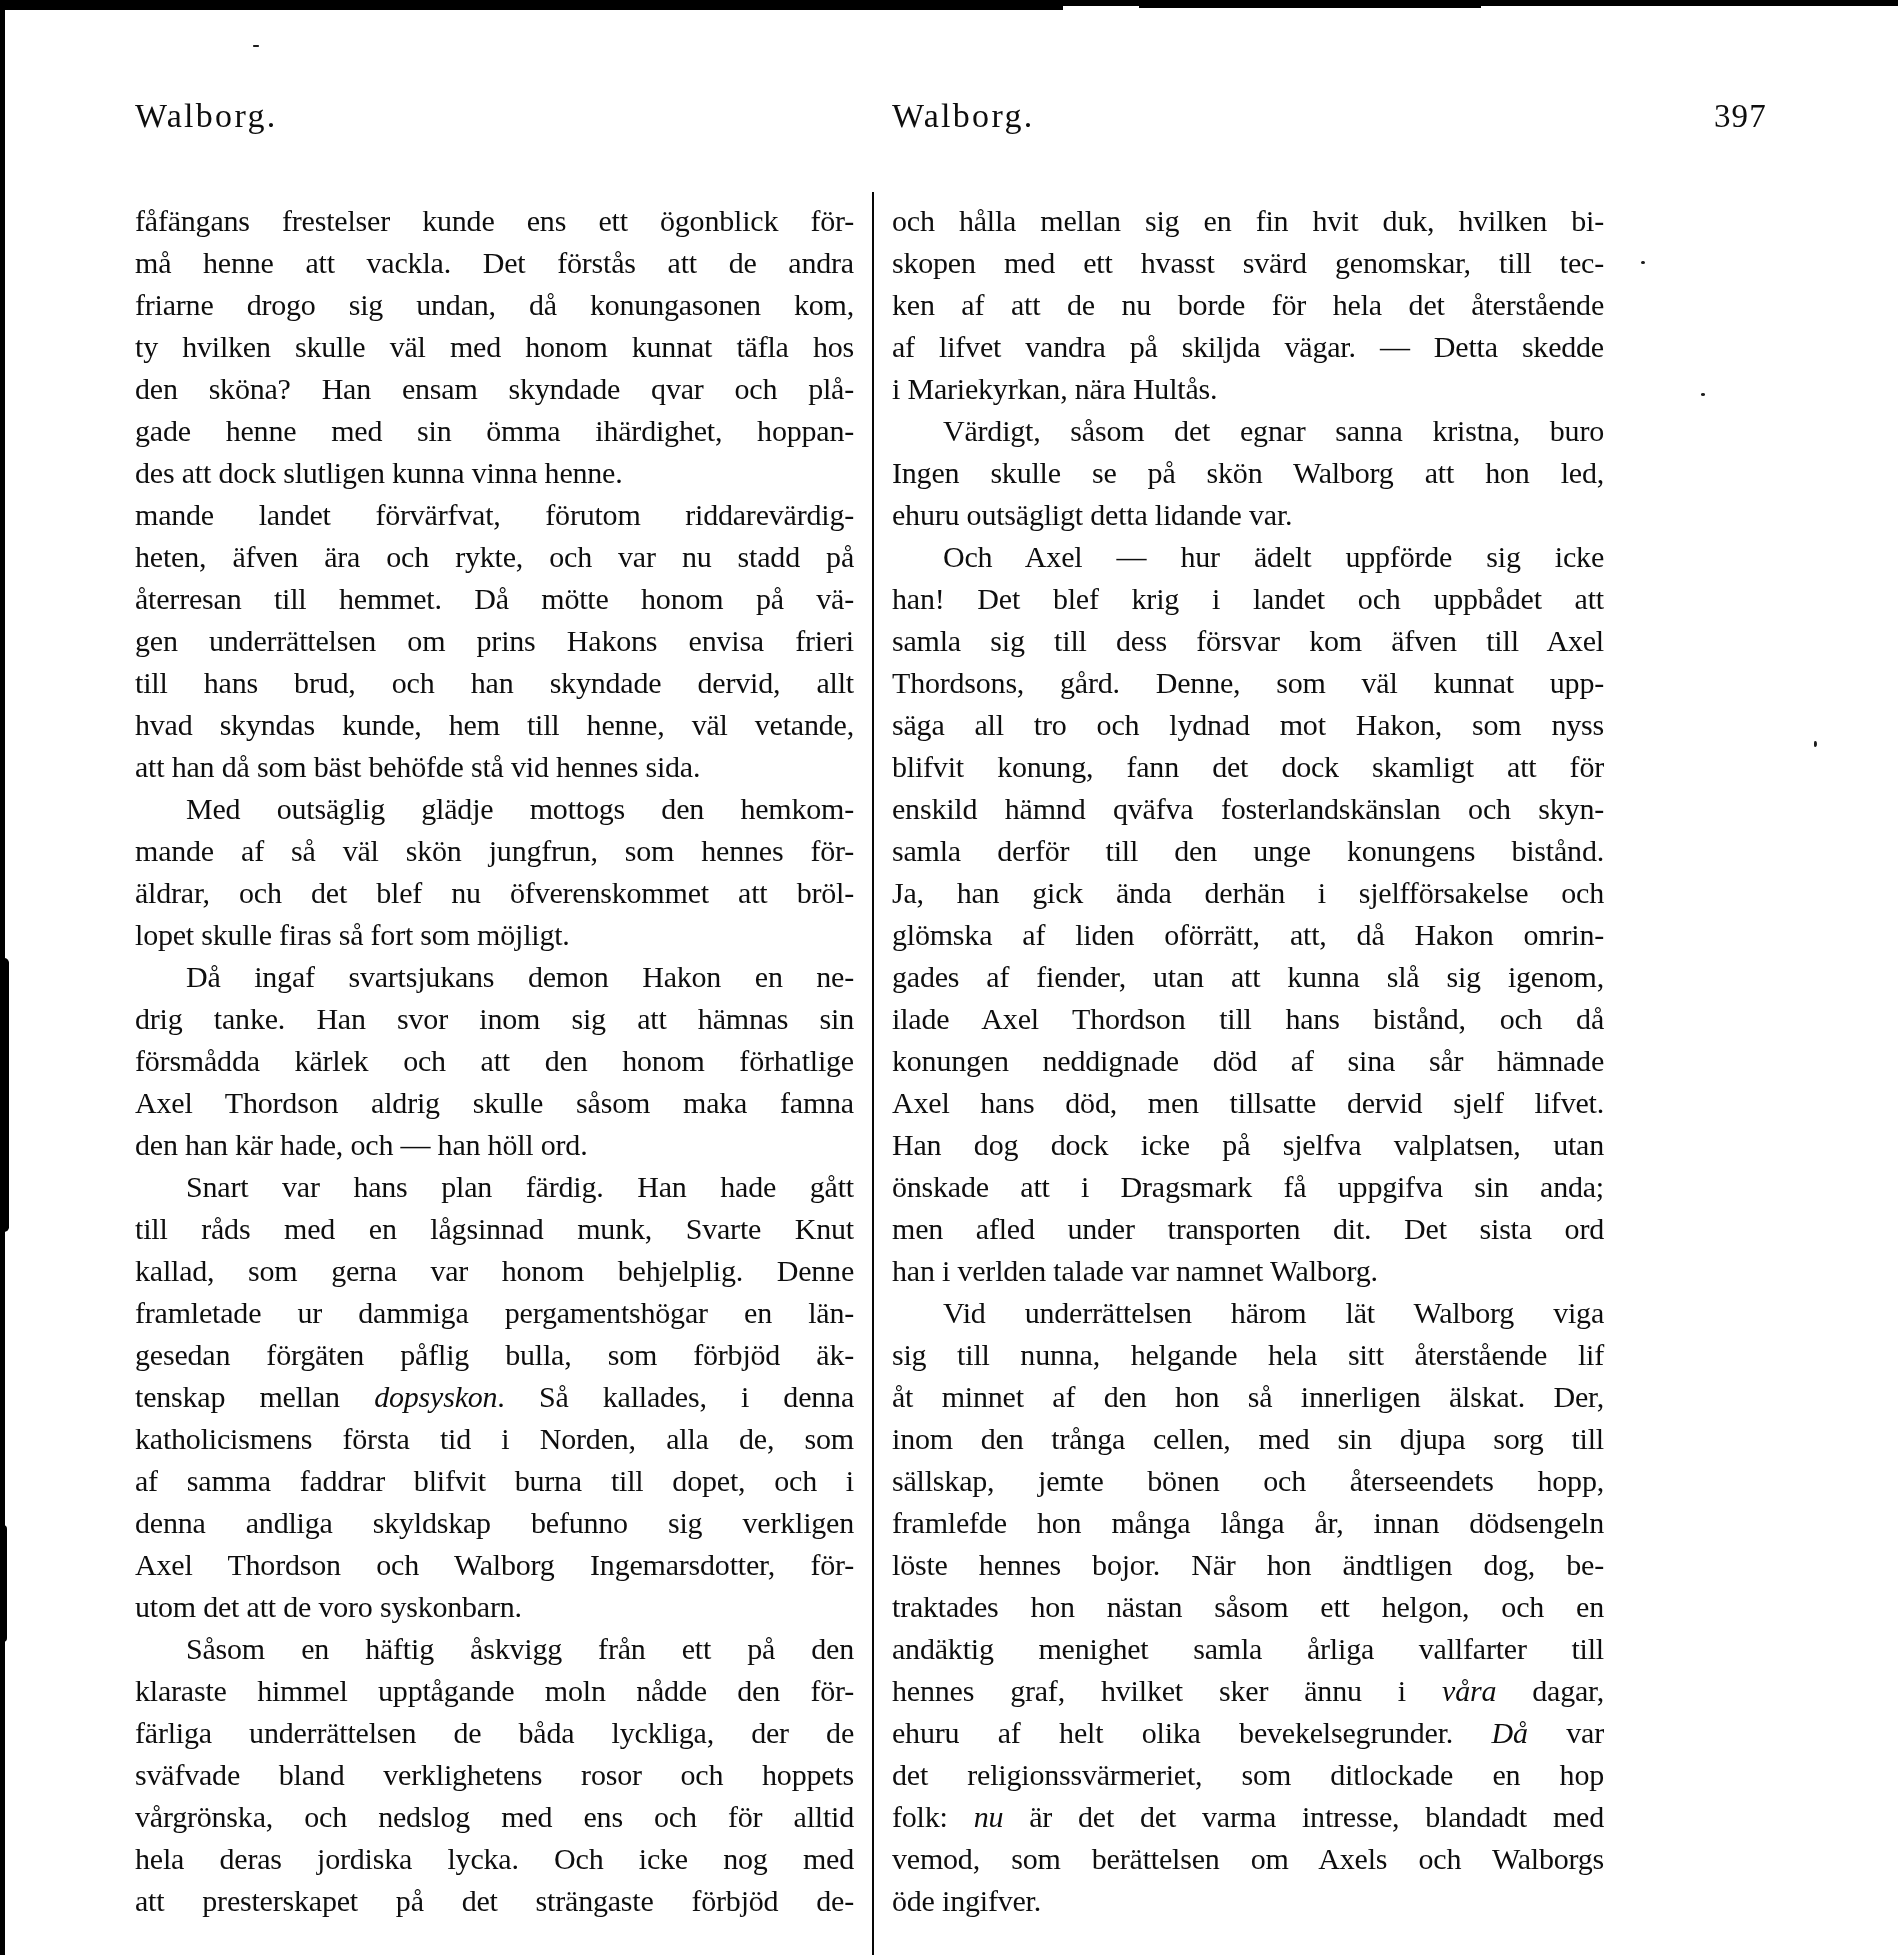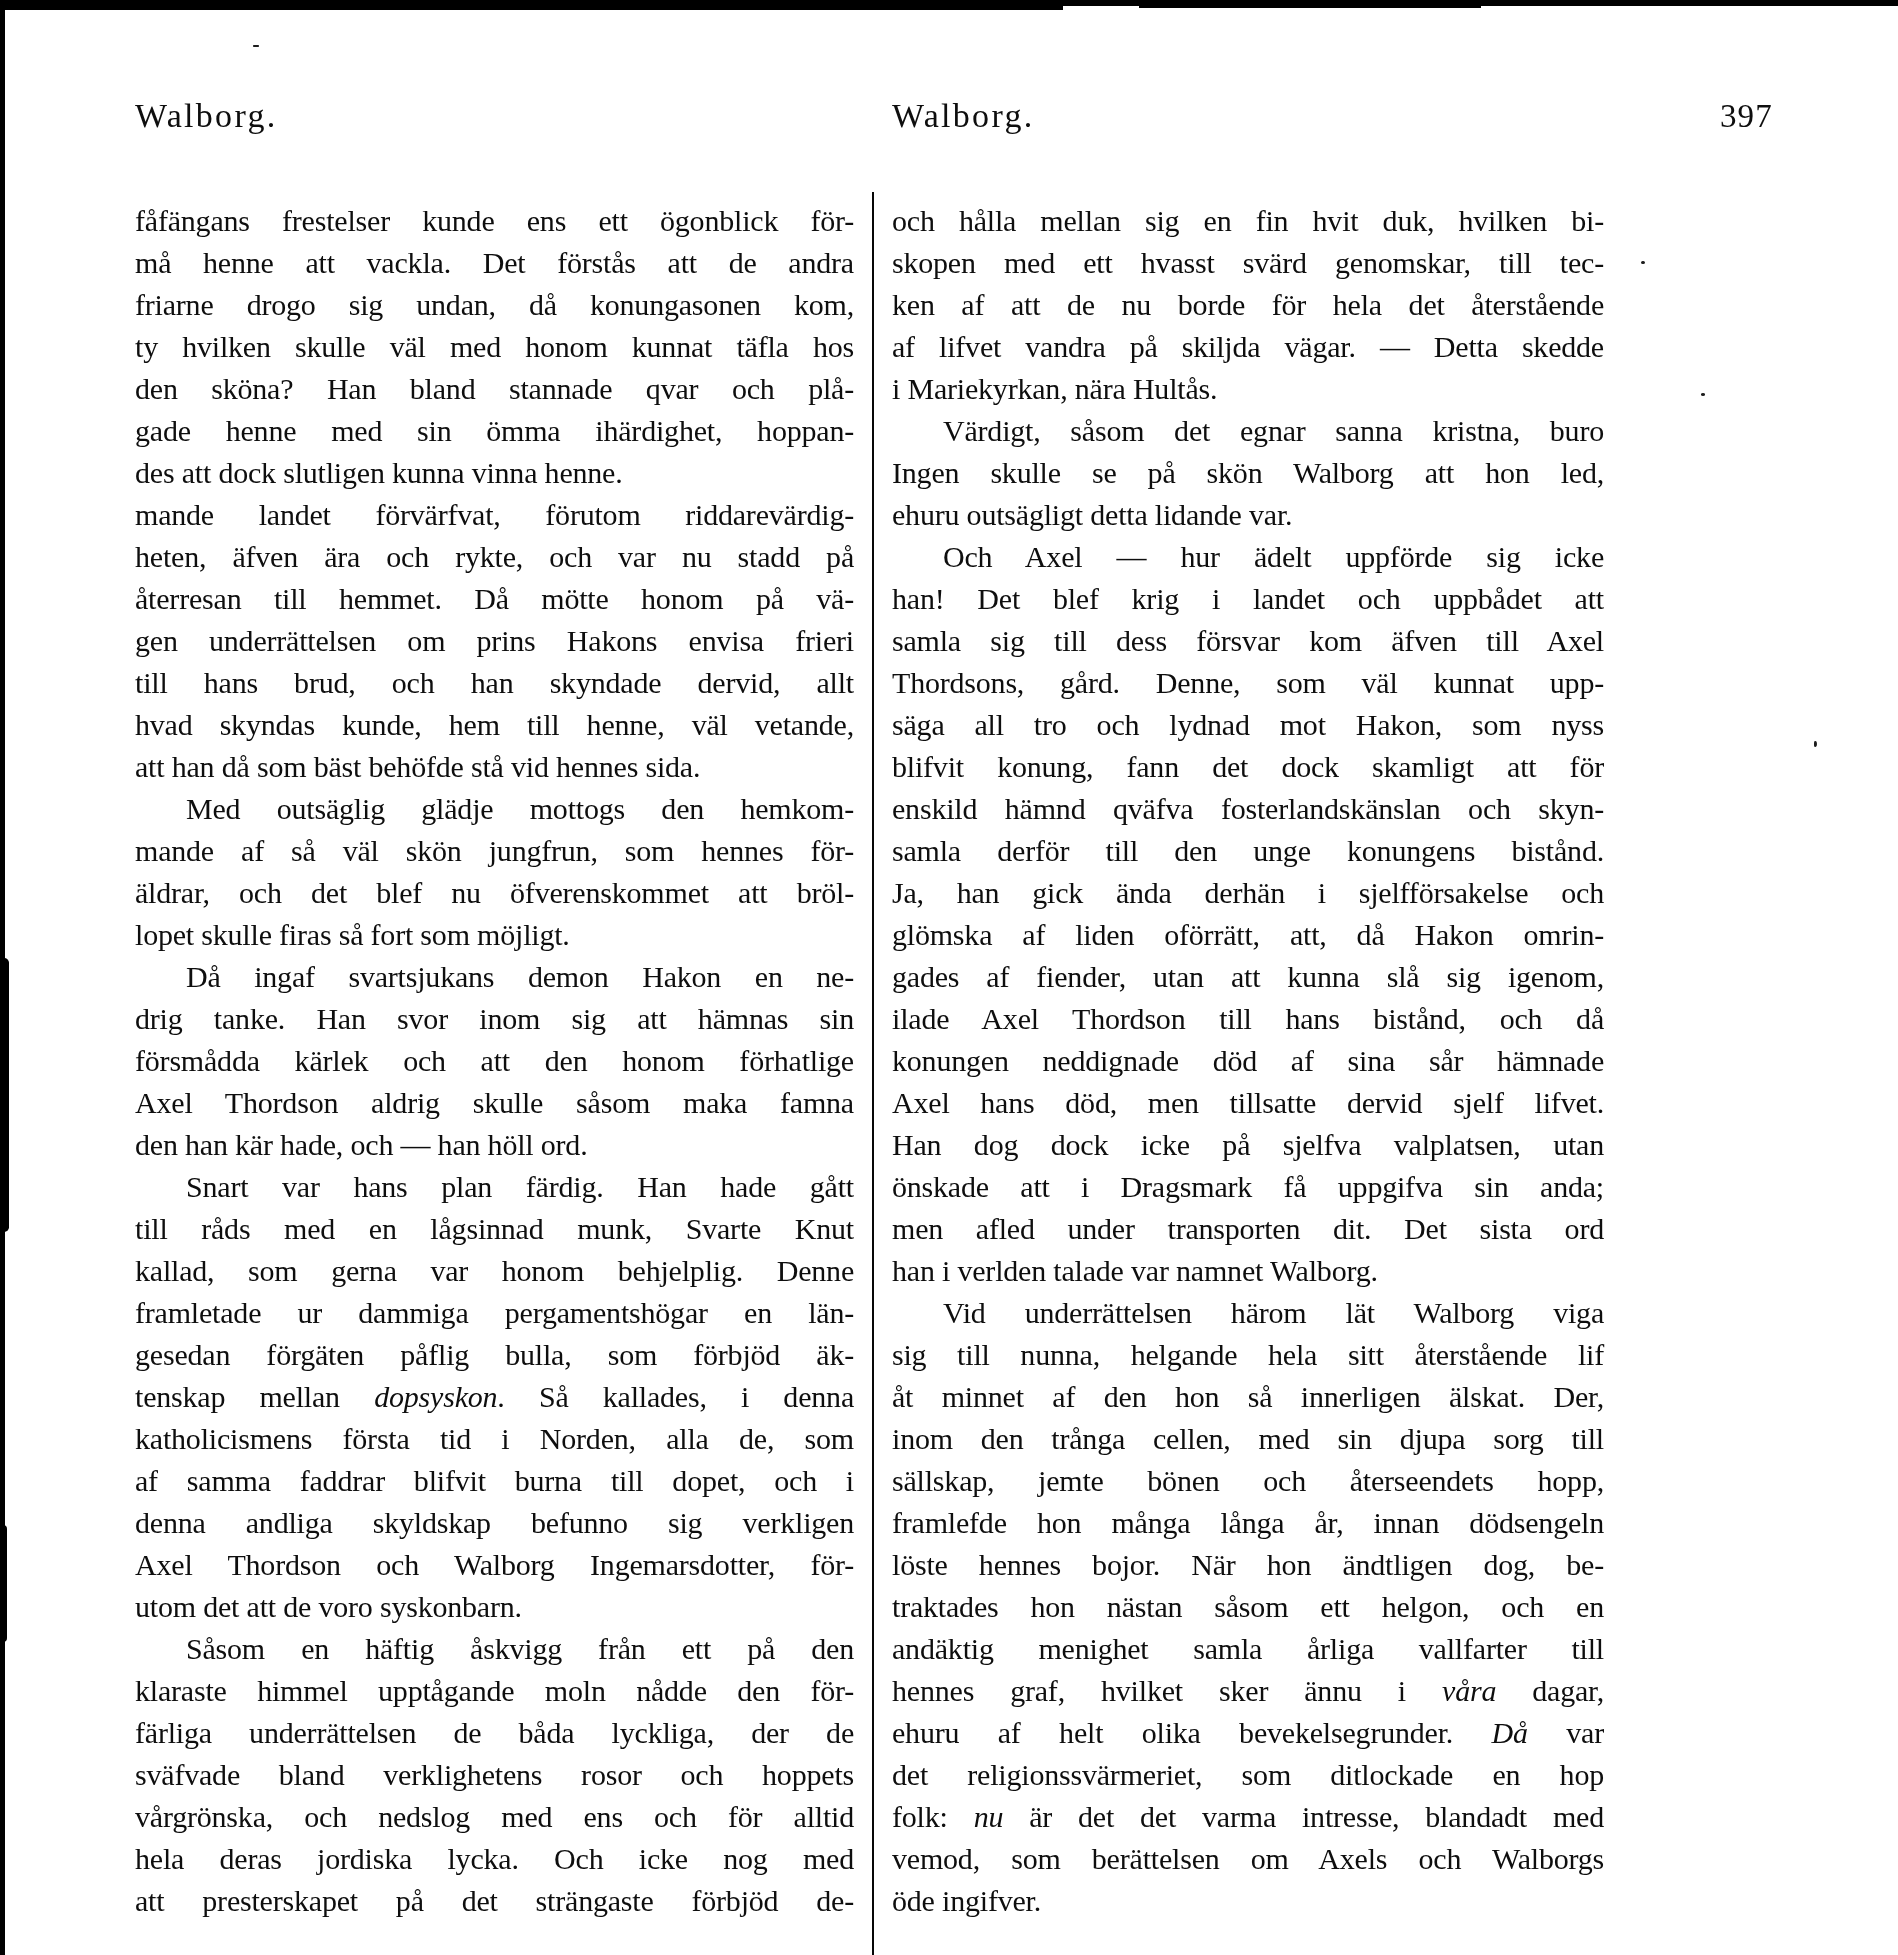--- a/index.html
+++ b/index.html
@@ -28,21 +28,21 @@
   .speck.s5 { left:253px;  top:45px;  width:5.5px; height:2px; border-radius:0.8px; }
 
   
   .header-title {
     position:absolute; top:97px; height:43px;
     font-size:34px; letter-spacing:2.3px; text-align:left;
   }
   .header-title.left  { left:135px;  width:719px; }
   .header-title.right { left:892px; width:712px; }
   .page-number {
-    position:absolute; top:98px; right:126px;
+    position:absolute; top:98px; right:132px;
     font-size:33px; letter-spacing:1.2px;
   }
 
   
   .column-divider {
     position:absolute; left:872px; top:192px;
     width:2px; height:2022px; background:#060606;
   }
 
   
@@ -84,21 +84,21 @@
   <div class="header-title right">Walborg.</div>
   <div class="page-number">397</div>
 
   <div class="column-divider"></div>
 
   <div class="column col-left">
       <div class="line">fåfängans frestelser kunde ens ett ögonblick för-</div>
       <div class="line">må henne att vackla. Det förstås att de andra</div>
       <div class="line">friarne drogo sig undan, då konungasonen kom,</div>
       <div class="line">ty hvilken skulle väl med honom kunnat täfla hos</div>
-      <div class="line">den sköna? Han bland stannade qvar och plå-</div>
+      <div class="line">den sköna? Han ensam skyndade qvar och plå-</div>
       <div class="line">gade henne med sin ömma ihärdighet, hoppan-</div>
       <div class="line paraend">des att dock slutligen kunna vinna henne.</div>
       <div class="line">mande landet förvärfvat, förutom riddarevärdig-</div>
       <div class="line">heten, äfven ära och rykte, och var nu stadd på</div>
       <div class="line">återresan till hemmet. Då mötte honom på vä-</div>
       <div class="line">gen underrättelsen om prins Hakons envisa frieri</div>
       <div class="line">till hans brud, och han skyndade dervid, allt</div>
       <div class="line">hvad skyndas kunde, hem till henne, väl vetande,</div>
       <div class="line paraend">att han då som bäst behöfde stå vid hennes sida.</div>
       <div class="line indent">Med outsäglig glädje mottogs den hemkom-</div>

